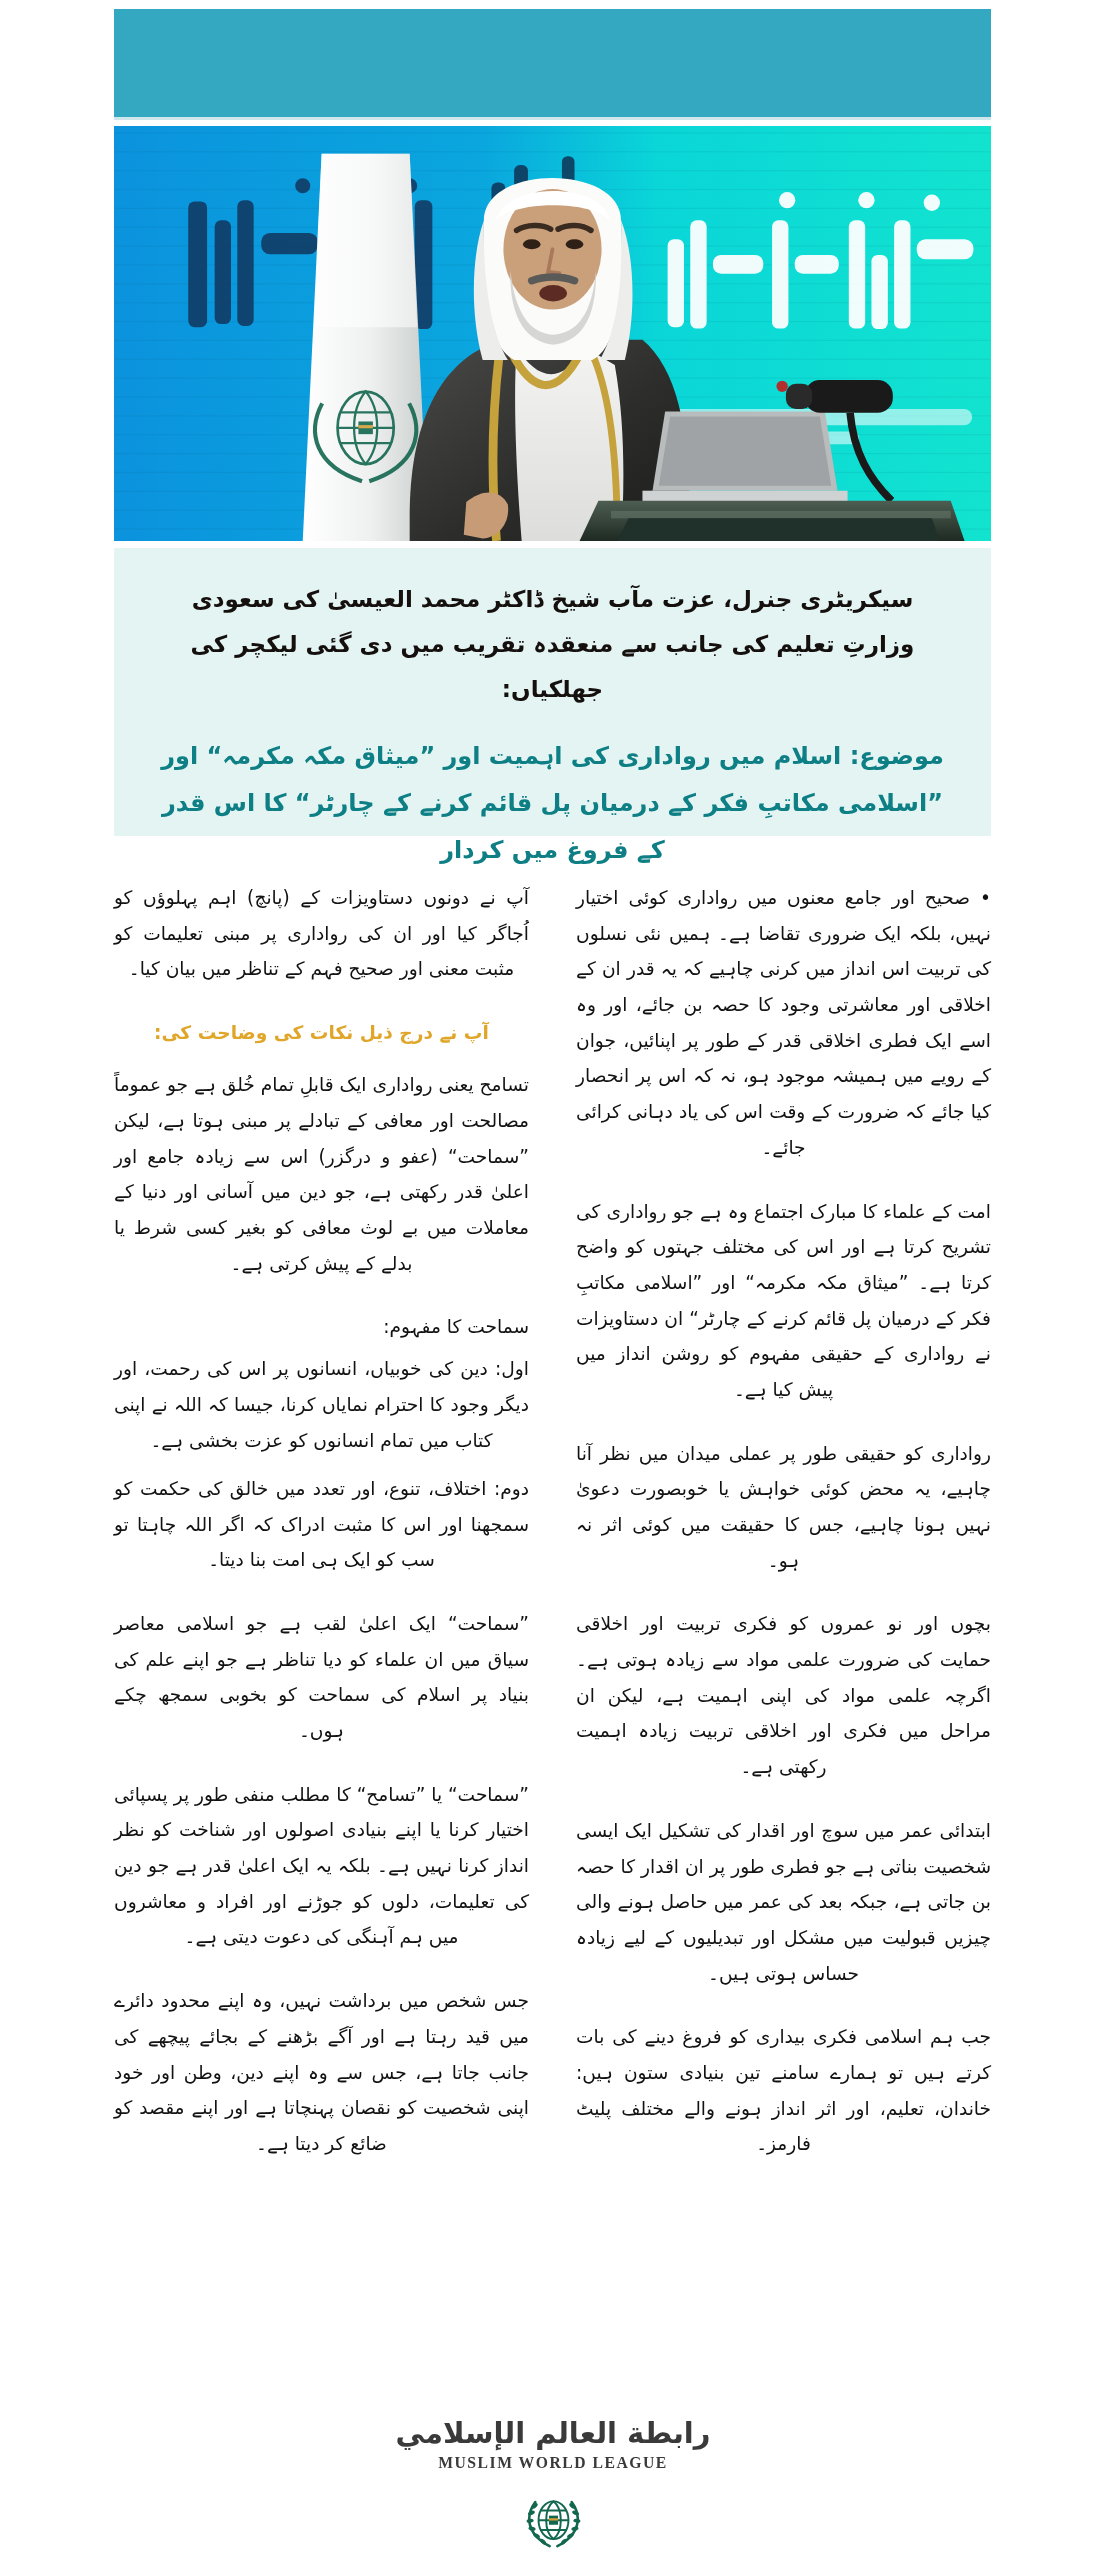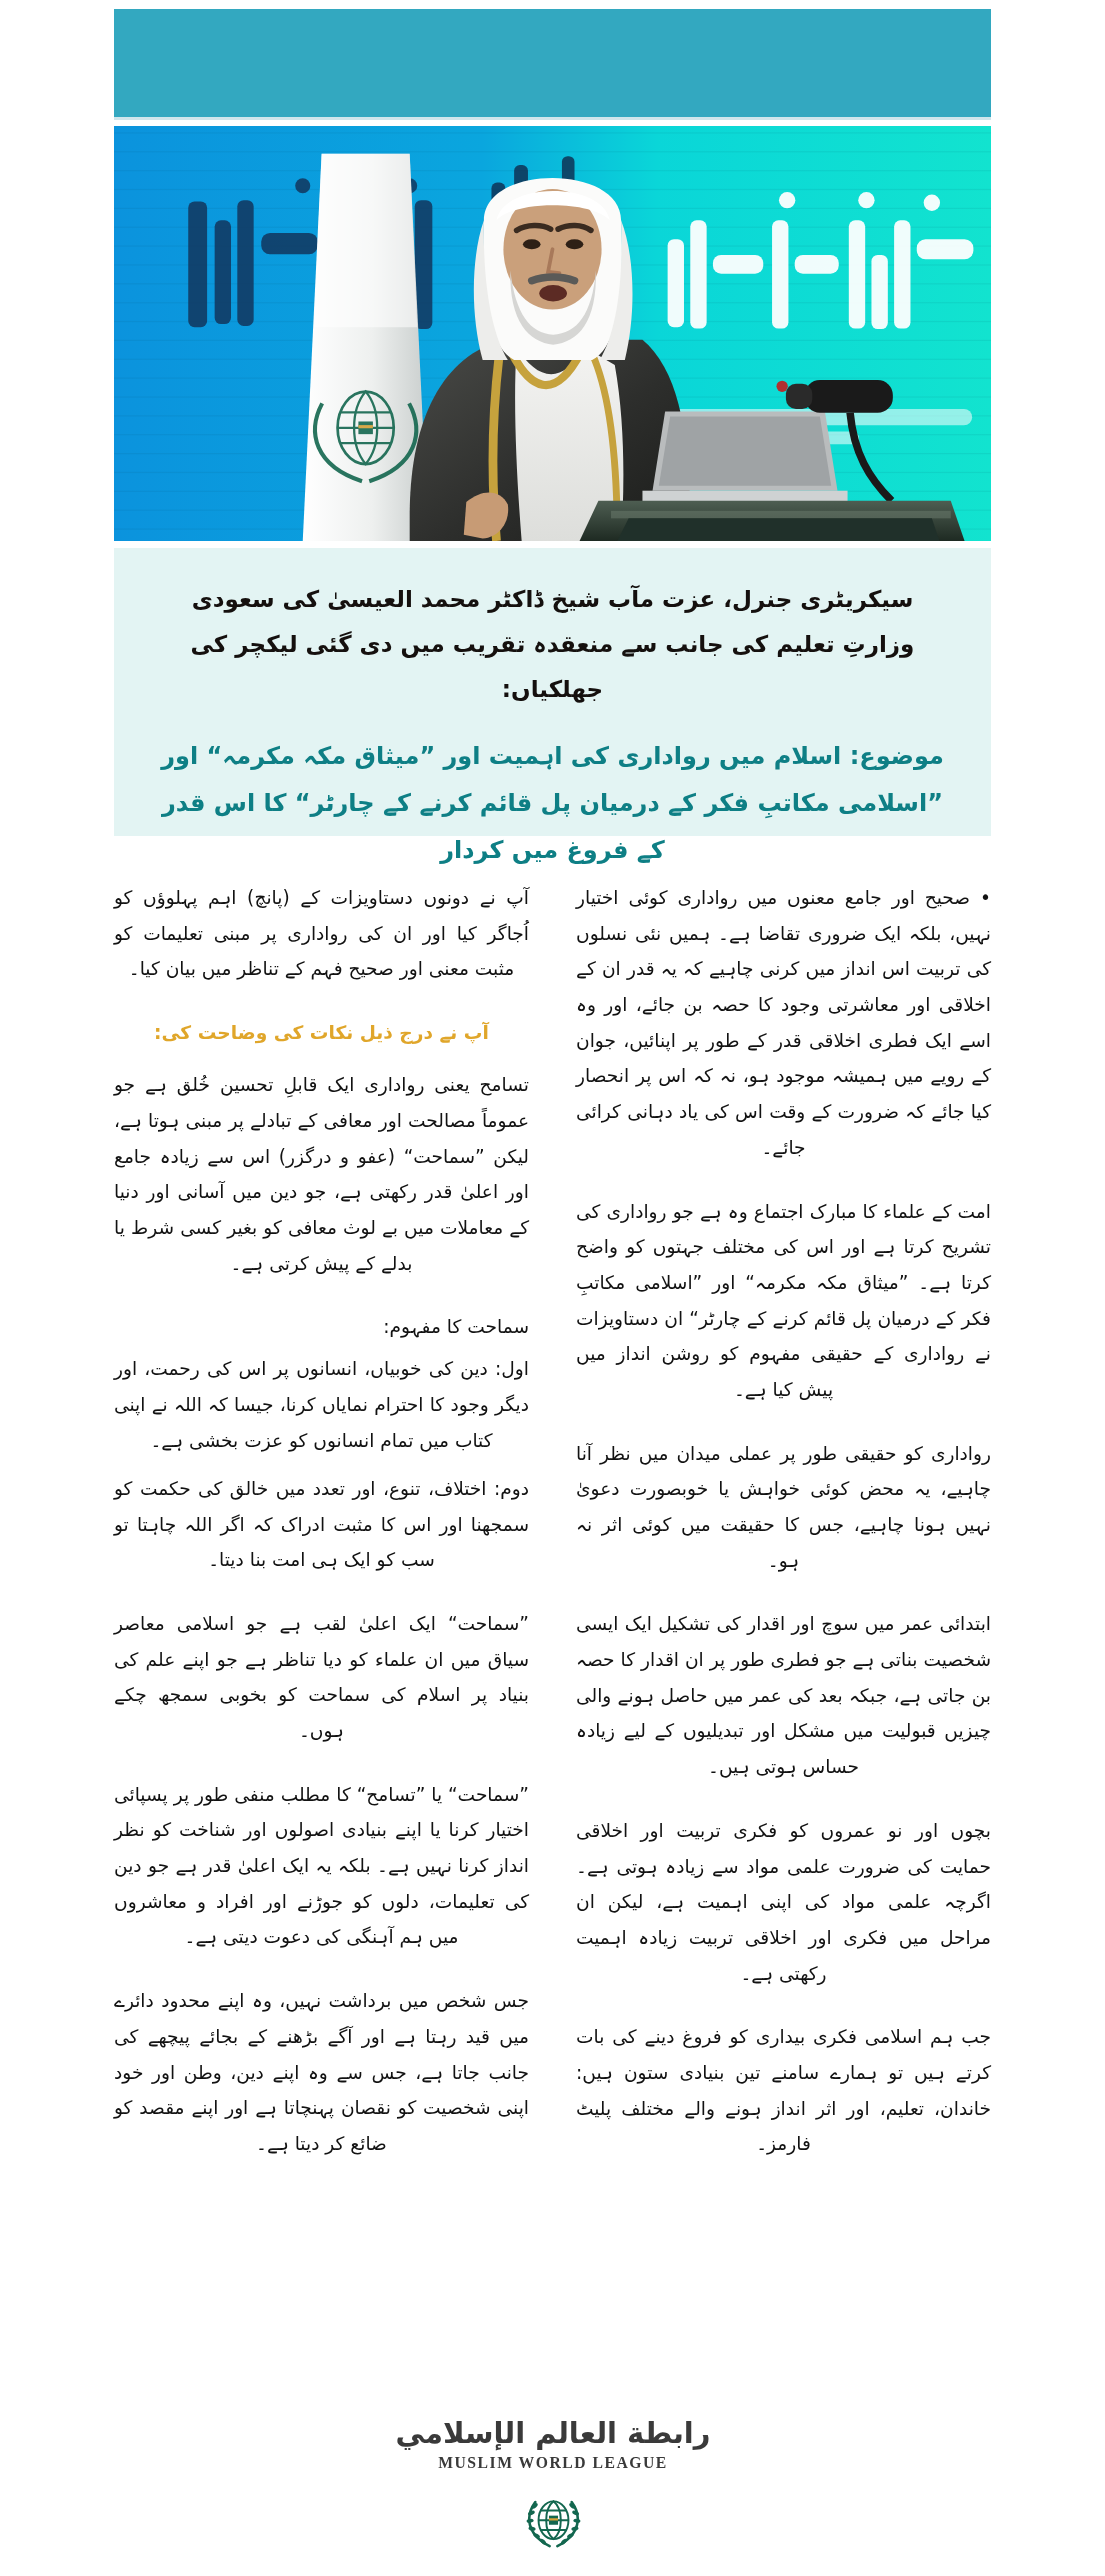--- a/index.html
+++ b/index.html
@@ -280,35 +280,35 @@
   <div class="caption-panel">
     <div class="caption-lead">سیکریٹری جنرل، عزت مآب شیخ ڈاکٹر محمد العیسیٰ کی سعودی وزارتِ تعلیم کی جانب سے منعقدہ تقریب میں دی گئی لیکچر کی جھلکیاں:</div>
     <div class="caption-subject">موضوع: اسلام میں رواداری کی اہمیت اور ”میثاق مکہ مکرمہ“ اور ”اسلامی مکاتبِ فکر کے درمیان پل قائم کرنے کے چارٹر“ کا اس قدر کے فروغ میں کردار</div>
   </div>
 
   <div class="body-wrap">
 
     <div class="col">
       <p class="para">آپ نے دونوں دستاویزات کے (پانچ) اہم پہلوؤں کو اُجاگر کیا اور ان کی رواداری پر مبنی تعلیمات کو مثبت معنی اور صحیح فہم کے تناظر میں بیان کیا۔</p>
       <p class="para accent">آپ نے درج ذیل نکات کی وضاحت کی:</p>
-      <p class="para">تسامح یعنی رواداری ایک قابلِ تحسین خُلق ہے جو عموماً مصالحت اور معافی کے تبادلے پر مبنی ہوتا ہے، لیکن ”سماحت“ (عفو و درگزر) اس سے زیادہ جامع اور اعلیٰ قدر رکھتی ہے، جو دین میں آسانی اور دنیا کے معاملات میں بے لوث معافی کو بغیر کسی شرط یا بدلے کے پیش کرتی ہے۔</p>
+      <p class="para">تسامح یعنی رواداری ایک قابلِ تمام خُلق ہے جو عموماً مصالحت اور معافی کے تبادلے پر مبنی ہوتا ہے، لیکن ”سماحت“ (عفو و درگزر) اس سے زیادہ جامع اور اعلیٰ قدر رکھتی ہے، جو دین میں آسانی اور دنیا کے معاملات میں بے لوث معافی کو بغیر کسی شرط یا بدلے کے پیش کرتی ہے۔</p>
       <p class="para heading">سماحت کا مفہوم:</p>
       <p class="para tight">اول: دین کی خوبیاں، انسانوں پر اس کی رحمت، اور دیگر وجود کا احترام نمایاں کرنا، جیسا کہ اللہ نے اپنی کتاب میں تمام انسانوں کو عزت بخشی ہے۔</p>
       <p class="para">دوم: اختلاف، تنوع، اور تعدد میں خالق کی حکمت کو سمجھنا اور اس کا مثبت ادراک کہ اگر اللہ چاہتا تو سب کو ایک ہی امت بنا دیتا۔</p>
       <p class="para">”سماحت“ ایک اعلیٰ لقب ہے جو اسلامی معاصر سیاق میں ان علماء کو دیا تناظر ہے جو اپنے علم کی بنیاد پر اسلام کی سماحت کو بخوبی سمجھ چکے ہوں۔</p>
       <p class="para">”سماحت“ یا ”تسامح“ کا مطلب منفی طور پر پسپائی اختیار کرنا یا اپنے بنیادی اصولوں اور شناخت کو نظر انداز کرنا نہیں ہے۔ بلکہ یہ ایک اعلیٰ قدر ہے جو دین کی تعلیمات، دلوں کو جوڑنے اور افراد و معاشروں میں ہم آہنگی کی دعوت دیتی ہے۔</p>
       <p class="para">جس شخص میں برداشت نہیں، وہ اپنے محدود دائرے میں قید رہتا ہے اور آگے بڑھنے کے بجائے پیچھے کی جانب جاتا ہے، جس سے وہ اپنے دین، وطن اور خود اپنی شخصیت کو نقصان پہنچاتا ہے اور اپنے مقصد کو ضائع کر دیتا ہے۔</p>
     </div>
 
     <div class="col">
       <p class="para bullet">صحیح اور جامع معنوں میں رواداری کوئی اختیار نہیں، بلکہ ایک ضروری تقاضا ہے۔ ہمیں نئی نسلوں کی تربیت اس انداز میں کرنی چاہیے کہ یہ قدر ان کے اخلاقی اور معاشرتی وجود کا حصہ بن جائے، اور وہ اسے ایک فطری اخلاقی قدر کے طور پر اپنائیں، جوان کے رویے میں ہمیشہ موجود ہو، نہ کہ اس پر انحصار کیا جائے کہ ضرورت کے وقت اس کی یاد دہانی کرائی جائے۔</p>
       <p class="para">امت کے علماء کا مبارک اجتماع وہ ہے جو رواداری کی تشریح کرتا ہے اور اس کی مختلف جہتوں کو واضح کرتا ہے۔ ”میثاق مکہ مکرمہ“ اور ”اسلامی مکاتبِ فکر کے درمیان پل قائم کرنے کے چارٹر“ ان دستاویزات نے رواداری کے حقیقی مفہوم کو روشن انداز میں پیش کیا ہے۔</p>
       <p class="para">رواداری کو حقیقی طور پر عملی میدان میں نظر آنا چاہیے، یہ محض کوئی خواہش یا خوبصورت دعویٰ نہیں ہونا چاہیے، جس کا حقیقت میں کوئی اثر نہ ہو۔</p>
+      <p class="para">بچوں اور نو عمروں کو فکری تربیت اور اخلاقی حمایت کی ضرورت علمی مواد سے زیادہ ہوتی ہے۔ اگرچہ علمی مواد کی اپنی اہمیت ہے، لیکن ان مراحل میں فکری اور اخلاقی تربیت زیادہ اہمیت رکھتی ہے۔</p>
       <p class="para">ابتدائی عمر میں سوچ اور اقدار کی تشکیل ایک ایسی شخصیت بناتی ہے جو فطری طور پر ان اقدار کا حصہ بن جاتی ہے، جبکہ بعد کی عمر میں حاصل ہونے والی چیزیں قبولیت میں مشکل اور تبدیلیوں کے لیے زیادہ حساس ہوتی ہیں۔</p>
-      <p class="para">بچوں اور نو عمروں کو فکری تربیت اور اخلاقی حمایت کی ضرورت علمی مواد سے زیادہ ہوتی ہے۔ اگرچہ علمی مواد کی اپنی اہمیت ہے، لیکن ان مراحل میں فکری اور اخلاقی تربیت زیادہ اہمیت رکھتی ہے۔</p>
       <p class="para">جب ہم اسلامی فکری بیداری کو فروغ دینے کی بات کرتے ہیں تو ہمارے سامنے تین بنیادی ستون ہیں: خاندان، تعلیم، اور اثر انداز ہونے والے مختلف پلیٹ فارمز۔</p>
     </div>
 
   </div>
 
   <div class="footer">
     <div class="logo-row">
       <div class="logo-text-block">
         <div class="logo-ar">رابطة العالم الإسلامي</div>
         <div class="logo-en">MUSLIM WORLD LEAGUE</div>

